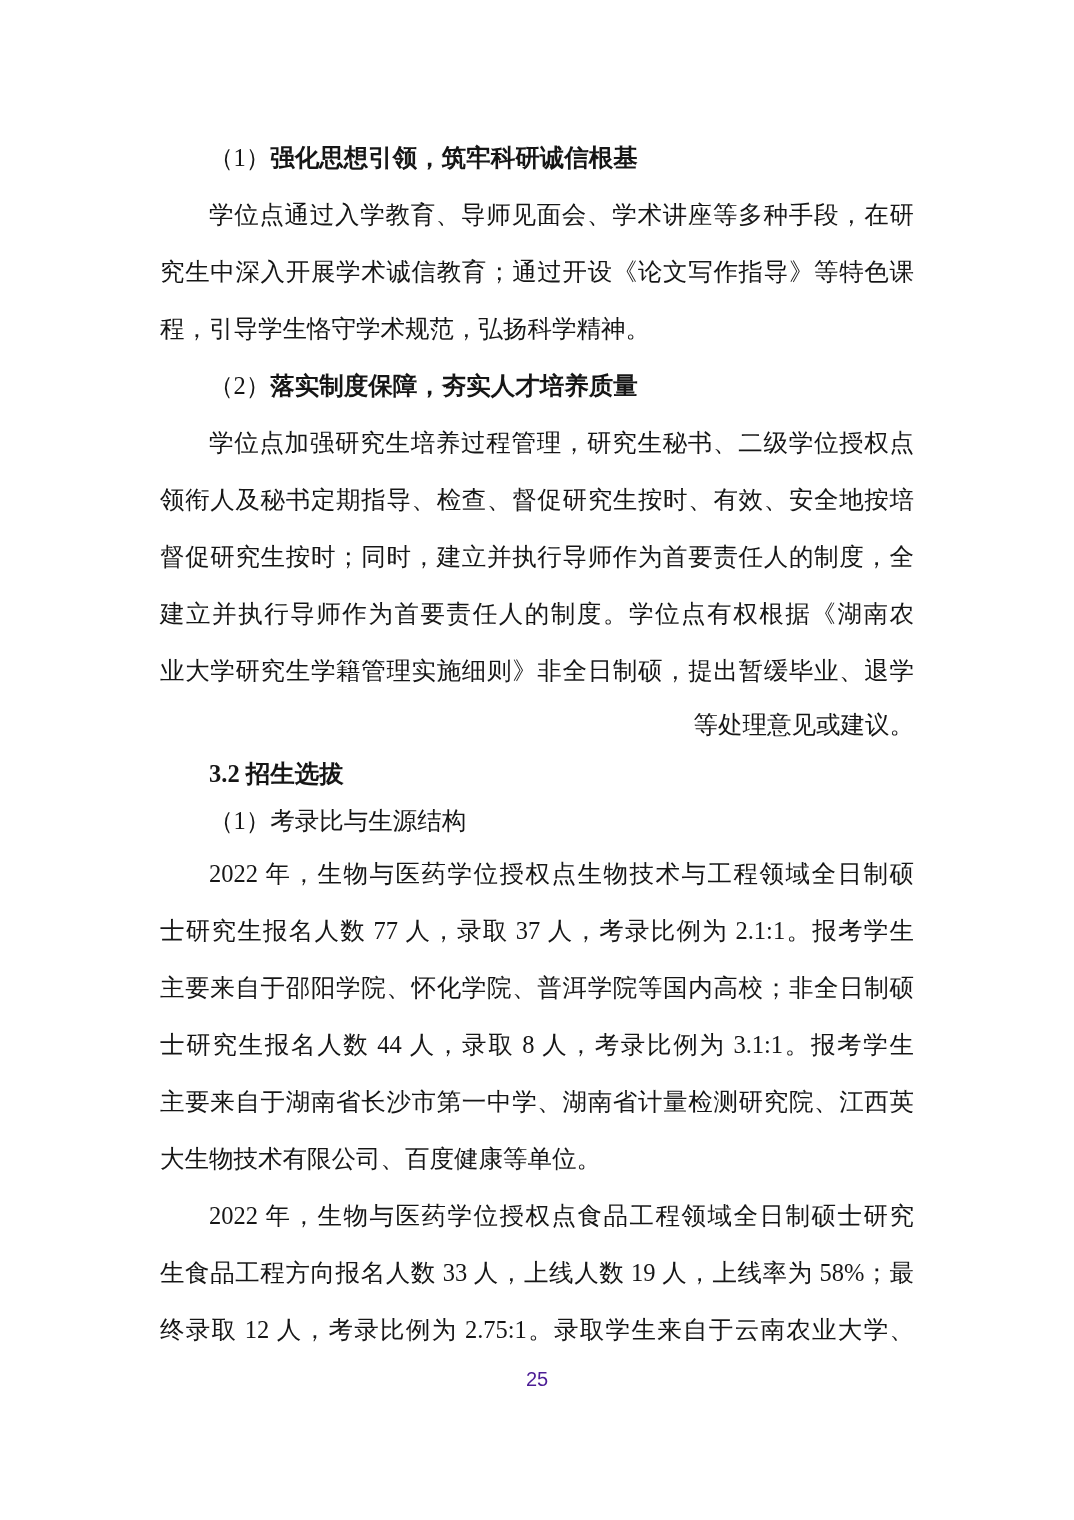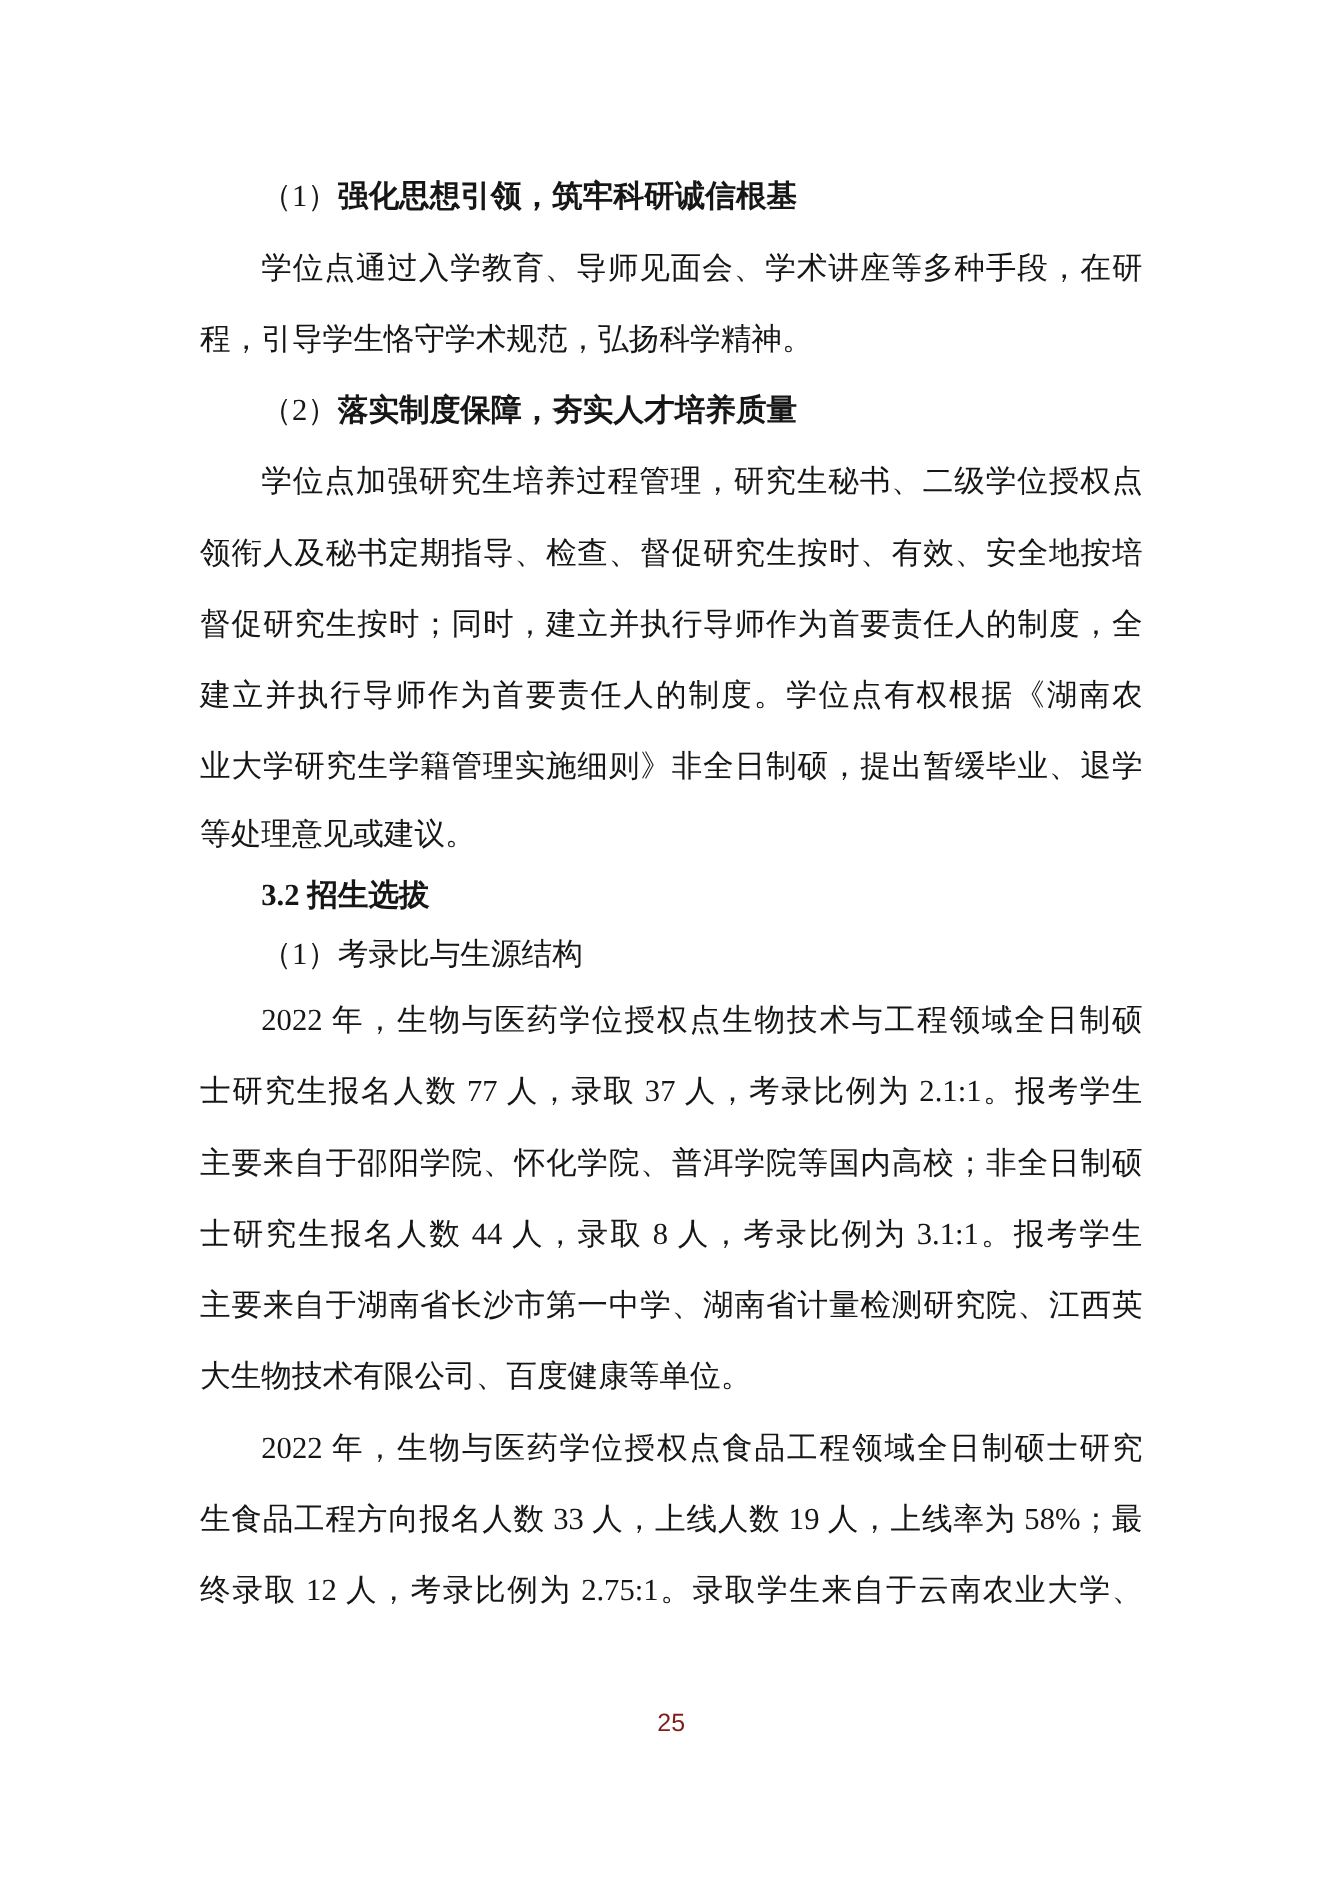--- a/index.html
+++ b/index.html
@@ -24,43 +24,44 @@
     line-height: 57px;
     font-size: 24.5px;
     white-space: normal;
   }
   .just {
     text-align: justify;
     text-align-last: justify;
   }
   .ind { text-indent: 2em; }
   .bold { font-weight: bold; }
-  .compact-a { height: 52px; line-height: 52px; }  
+  .compact-a { height: 52px; line-height: 52px; text-align: right; }  
   .compact-b { height: 45px; line-height: 45px; }  
   .compact-c { height: 49px; line-height: 49px; }  
   .footer {
     position: absolute;
     left: 0;
     right: 0;
     top: 1368px;
     text-align: center;
     font-family: "Liberation Sans", "DejaVu Sans", sans-serif;
     font-size: 20px;
-    color: #7f1d1d;
+    color: #4c1d95;
   }
 </style>
 </head>
 <body>
 
 <div class="page">
   <div class="text-block">
 
     <div class="line ind"><span>（1）</span><span class="bold">强化思想引领，筑牢科研诚信根基</span></div>
 
     <div class="line just ind">学位点通过入学教育、导师见面会、学术讲座等多种手段，在研</div>
+    <div class="line just">究生中深入开展学术诚信教育；通过开设《论文写作指导》等特色课</div>
     <div class="line">程，引导学生恪守学术规范，弘扬科学精神。</div>
 
     <div class="line ind"><span>（2）</span><span class="bold">落实制度保障，夯实人才培养质量</span></div>
 
     <div class="line just ind">学位点加强研究生培养过程管理，研究生秘书、二级学位授权点</div>
     <div class="line just">领衔人及秘书定期指导、检查、督促研究生按时、有效、安全地按培</div>
     <div class="line just">督促研究生按时；同时，建立并执行导师作为首要责任人的制度，全</div>
     <div class="line just">建立并执行导师作为首要责任人的制度。学位点有权根据《湖南农</div>
     <div class="line just">业大学研究生学籍管理实施细则》非全日制硕，提出暂缓毕业、退学</div>
     <div class="line compact-a">等处理意见或建议。</div>

